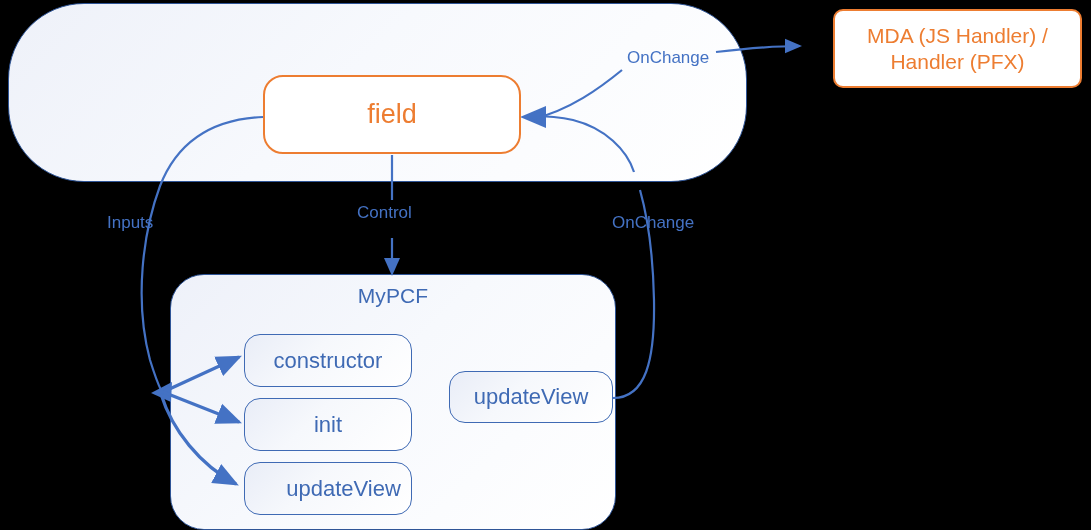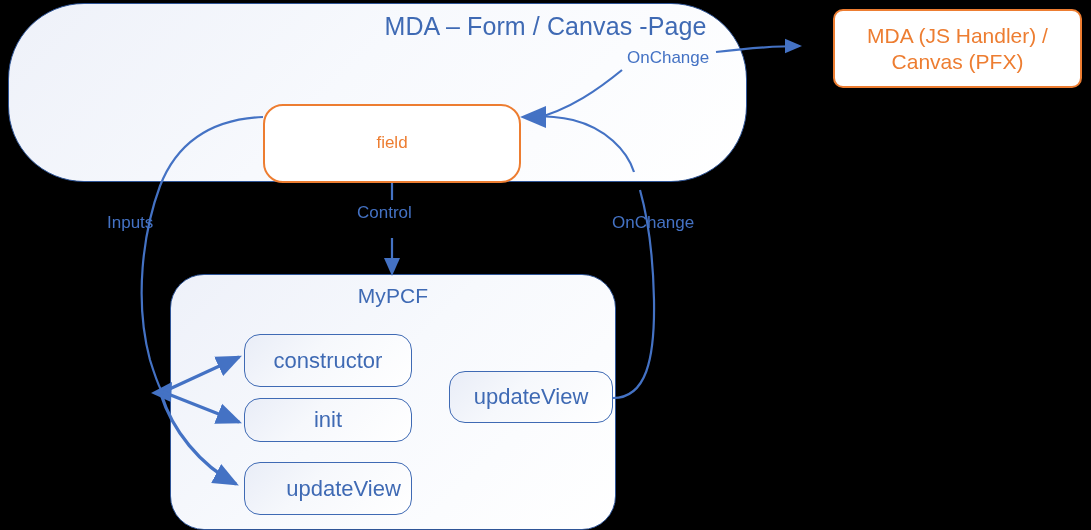--- a/index.html
+++ b/index.html
@@ -61,22 +61,21 @@
     display: flex;
     align-items: center;
     justify-content: center;
     text-align: center;
     line-height: 1.22;
   }
   #field-box {
     left: 263px; top: 75px;
     width: 258px; height: 79px;
     border-radius: 20px;
-    font-size: 17px;
-    margin-top: 29px;
+    font-size: 27px;
   }
   #handler-box {
     left: 833px; top: 9px;
     width: 249px; height: 79px;
     border-radius: 10px;
     font-size: 21px;
     padding: 0 8px;
   }
 
   
@@ -86,21 +85,21 @@
     border: 1.6px solid #3f6ab4;
     border-radius: 16px;
     background: linear-gradient(135deg, #e9edf7 0%, #f6f8fc 40%, #ffffff 100%);
     color: #3f6ab4;
     display: flex;
     align-items: center;
     justify-content: center;
     font-size: 22px;
   }
   #constructor-box { left: 244px; top: 334px; width: 168px; height: 53px; }
-  #init-box        { left: 244px; top: 398px; width: 168px; height: 44px; }
+  #init-box        { left: 244px; top: 398px; width: 168px; height: 53px; }
   #updateview-box  { left: 244px; top: 462px; width: 168px; height: 53px; padding-left: 31px; }
   #getoutputs-box  { left: 449px; top: 371px; width: 164px; height: 52px; }
 
   
   .edge-label {
     position: absolute;
     color: #4472c4;
     font-size: 17px;
     white-space: nowrap;
   }
@@ -108,21 +107,20 @@
   #label-control  { left: 357px; top: 203px; }
   #label-outputs  { left: 612px; top: 213px; }
   #label-onchange { left: 627px; top: 48px; }
 </style>
 </head>
 <body>
 
 <div id="canvas">
 
   <div class="container-box" id="mda-container"></div>
-  <div class="container-title" id="mda-title">MDA – Form / Canvas -Page</div>
 
   <div class="container-box" id="mypcf-container"></div>
   <div class="container-title" id="mypcf-title">MyPCF</div>
 
   <svg class="wires" viewBox="0 0 1091 530">
     <defs>
       <marker id="arrow-blue" viewBox="0 0 12 10" refX="10.5" refY="5" markerWidth="7" markerHeight="6" orient="auto-start-reverse">
         <path d="M 0 0 L 12 5 L 0 10 z" fill="#4472c4"></path>
       </marker>
       <marker id="arrow-blue-big" viewBox="0 0 12 10" refX="10.5" refY="5" markerWidth="8" markerHeight="7" orient="auto-start-reverse">
@@ -151,21 +149,21 @@
     <path d="M 716 52 C 750 48 780 46 800 46" fill="none" stroke="#4472c4" stroke-width="2.2" marker-end="url(#arrow-blue-big)"></path>
   </svg>
 
   <div class="orange-box" id="field-box">
     <span>field</span>
   </div>
 
   <div class="orange-box" id="handler-box">
     <span>
       <span>MDA (JS Handler) /</span><br>
-      <span>Canvas (PFX)</span>
+      <span>Handler (PFX)</span>
     </span>
   </div>
 
   <div class="method-box" id="constructor-box">
     <span>constructor</span>
   </div>
   <div class="method-box" id="init-box">
     <span>init</span>
   </div>
   <div class="method-box" id="updateview-box">

